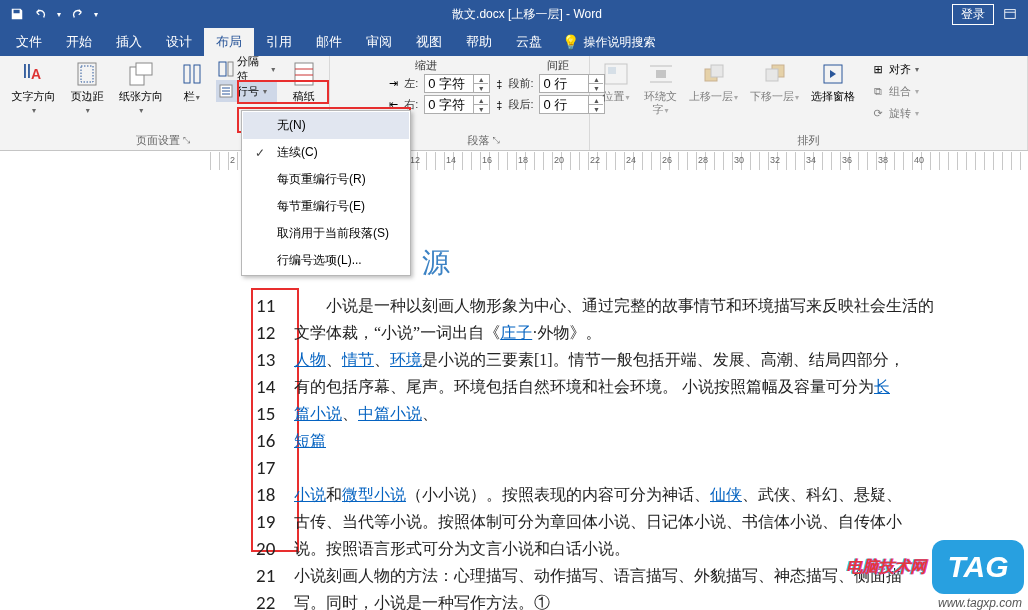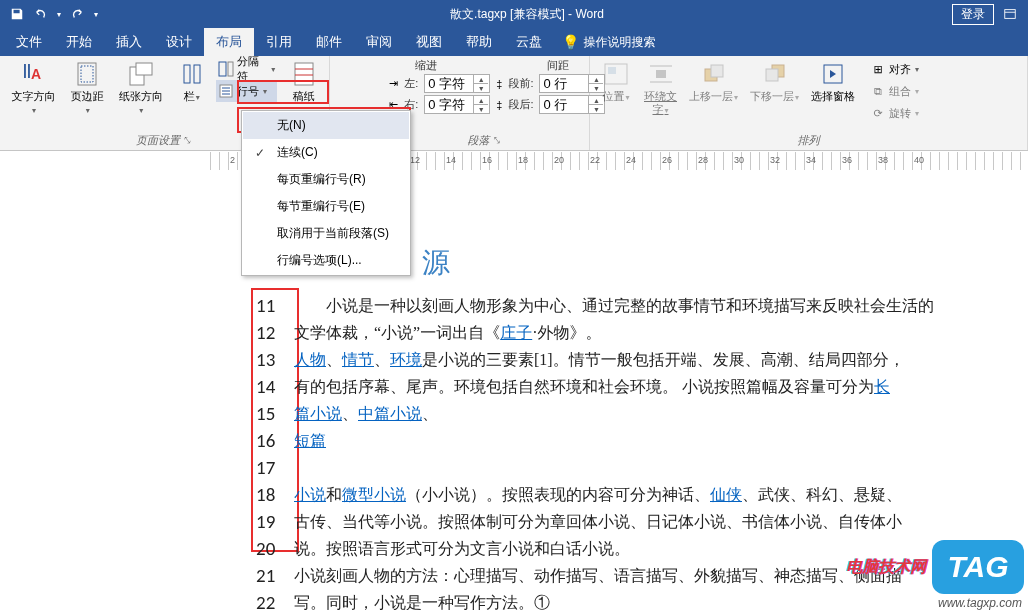--- a/index.html
+++ b/index.html
@@ -18,21 +18,21 @@
   .tab-row { background: #2b579a; color: #fff; height: 28px; display: flex; align-items: stretch; padding-left: 4px; }
   .tab { padding: 0 12px; display: flex; align-items: center; font-size: 13px; cursor: pointer; }
   .tab.file { background: #2b579a; }
   .tab.active { background: #f3f3f3; color: #2b579a; }
   .tab-help { display: flex; align-items: center; gap: 4px; padding: 0 8px; }
   .bulb { font-size: 14px; }
 
   
   .ribbon { background: #f3f3f3; height: 95px; display: flex; border-bottom: 1px solid #c5c5c5; position: relative; }
   .group { border-right: 1px solid #d8d8d8; display: flex; flex-direction: column; justify-content: space-between; padding: 2px 4px 0; }
-  .group-label { text-align: center; font-size: 11px; color: #666; padding: 2px 0; display: flex; justify-content: center; align-items: center; gap: 0; font-style: italic; }
+  .group-label { text-align: center; font-size: 11px; color: #666; padding: 2px 0; display: flex; justify-content: center; align-items: center; gap: 0; }
   .group-hdr { display: flex; }
   .big-btn { display: flex; flex-direction: column; align-items: center; justify-content: flex-start; padding: 2px 6px; min-width: 40px; cursor: pointer; gap: 2px; }
   .big-btn .ico { width: 32px; height: 28px; display: flex; align-items: center; justify-content: center; }
   .big-btn .lbl { text-align: center; font-size: 11px; line-height: 1.2; }
   .small-stack { display: flex; flex-direction: column; gap: 0; padding: 0 3px; }
   .small-btn { display: flex; align-items: center; gap: 3px; padding: 1px 2px; font-size: 11px; cursor: pointer; height: 22px; }
   .small-btn .ico { width: 16px; height: 16px; display: flex; align-items: center; justify-content: center; }
   .drop { font-size: 8px; color: #666; margin-left: 1px; }
 
   .indent-col { display: flex; flex-direction: column; width: 240px; }
@@ -102,21 +102,21 @@
         </svg>
       </div>
     <div class="qat-btn" style="width:10px;font-size:8px;">▾</div>
     <div class="qat-btn">
         <svg width="14" height="14" viewBox="0 0 16 16">
           <path fill="none" stroke="#fff" stroke-width="1.5" d="M5 12a5 5 0 0 1 4-8l4 2m0 0-3-3m3 3-3 3"></path>
         </svg>
       </div>
     <div class="qat-btn" style="width:12px;font-size:8px;">▾</div>
   </div>
-  <div class="title-text">散文.tagxp [兼容模式] - Word</div>
+  <div class="title-text">散文.docx [上移一层] - Word</div>
   <div class="title-right">
     <div class="login-btn">登录</div>
     <div class="win-btn">
         <svg width="14" height="14" viewBox="0 0 16 16">
           <rect x="2" y="3" width="12" height="10" fill="none" stroke="#fff"></rect>
           <line x1="2" y1="6" x2="14" y2="6" stroke="#fff"></line>
         </svg>
       </div>
   </div>
 </div>
@@ -278,21 +278,21 @@
     <div class="group-hdr">
       <div class="big-btn" style="opacity:.5;">
         <div class="ico">
             <svg width="26" height="24">
               <rect x="2" y="2" width="22" height="20" fill="none" stroke="#999"></rect>
               <rect x="5" y="5" width="8" height="7" fill="#bcd"></rect>
             </svg>
           </div>
         <div class="lbl"><span>位置</span><span class="drop">▾</span></div>
       </div>
-      <div class="big-btn" style="opacity:.5;text-decoration:underline;">
+      <div class="big-btn" style="opacity:.5;">
         <div class="ico">
             <svg width="26" height="24">
               <rect x="8" y="8" width="10" height="8" fill="#999"></rect>
               <line x1="2" y1="4" x2="24" y2="4" stroke="#888"></line>
               <line x1="2" y1="20" x2="24" y2="20" stroke="#888"></line>
             </svg>
           </div>
         <div class="lbl" style="white-space:pre-line;"><span>环绕文
 字</span><span class="drop">▾</span></div>
       </div>

